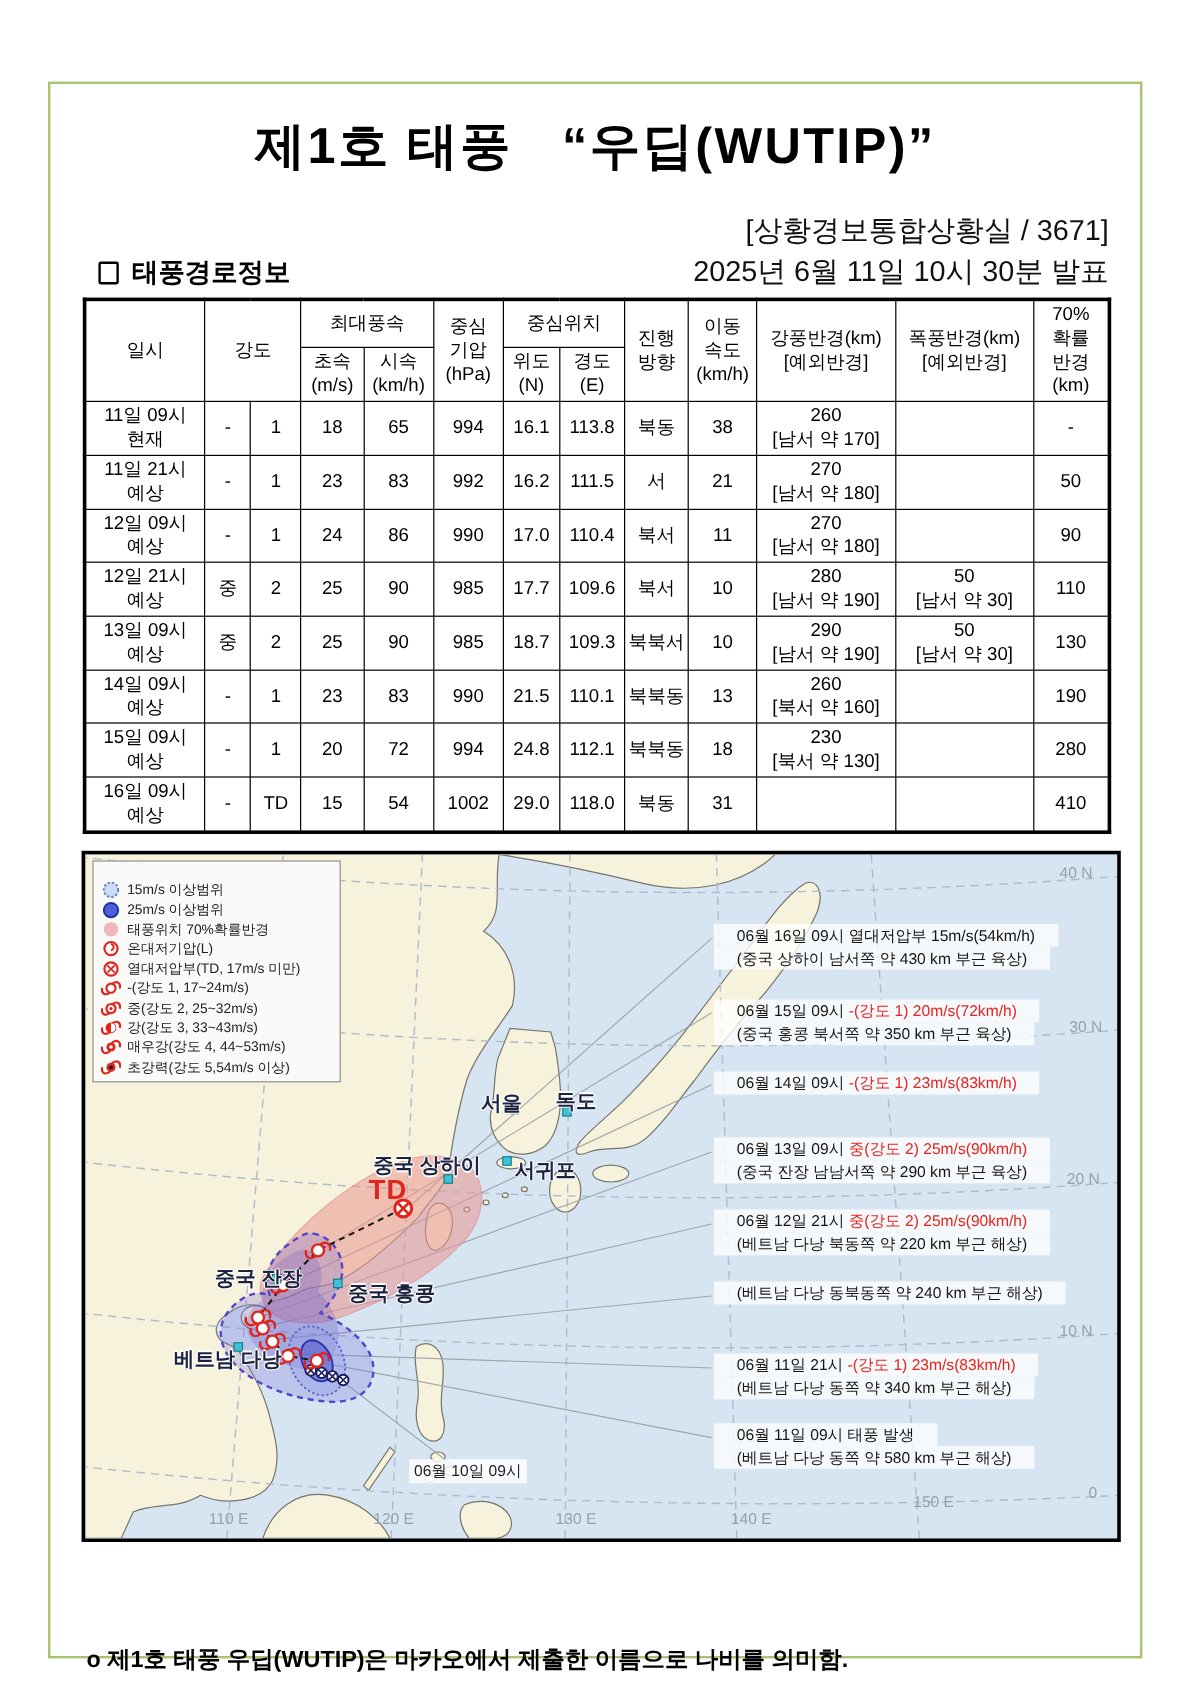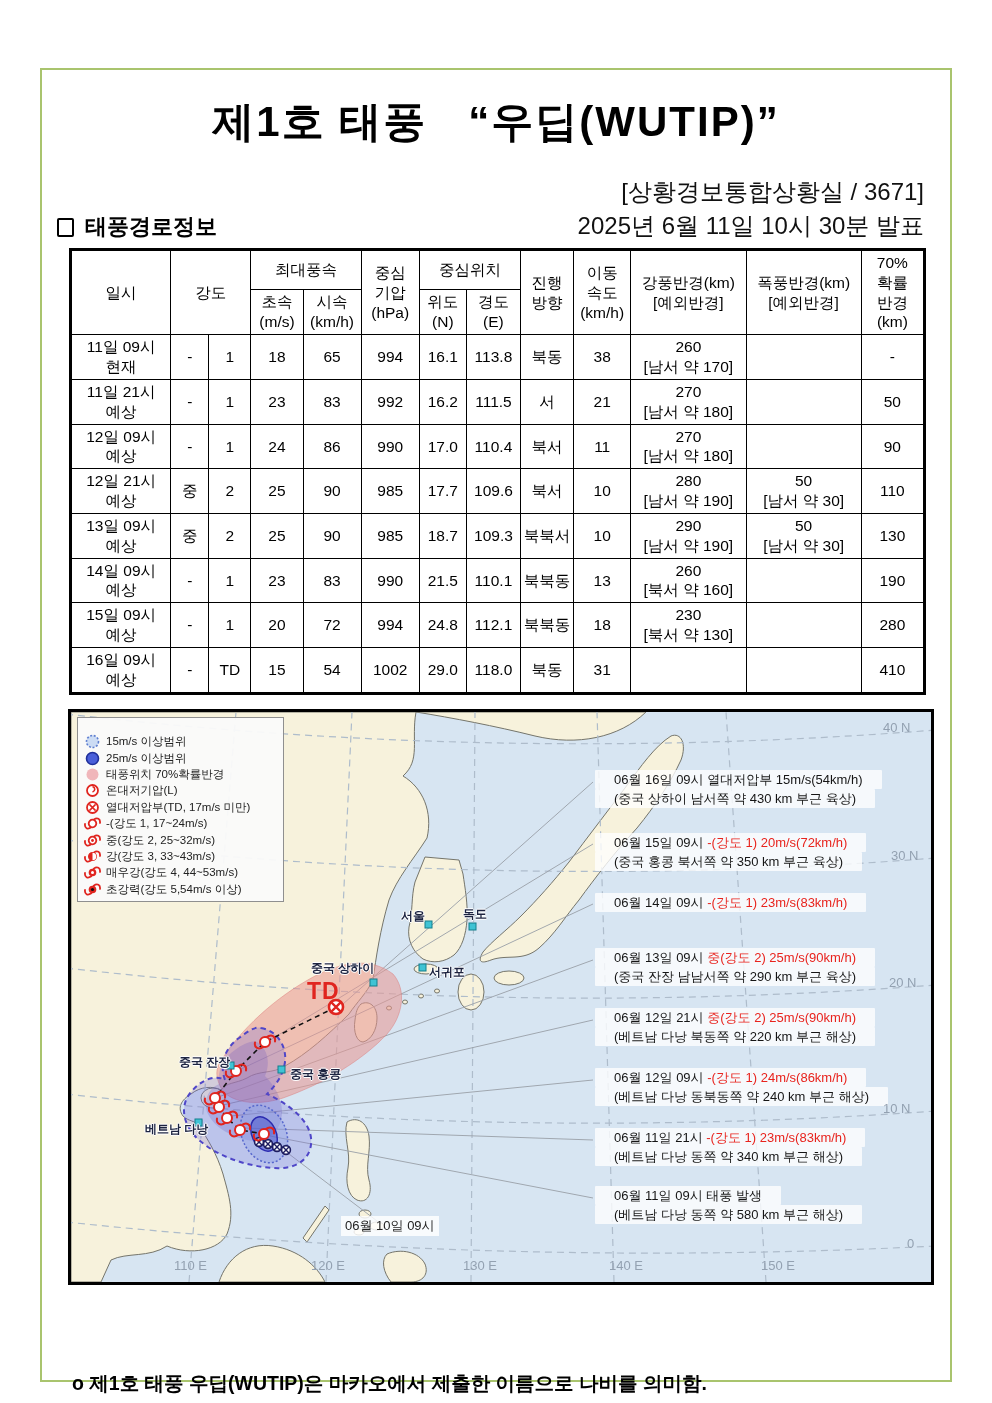--- a/index.html
+++ b/index.html
@@ -12,21 +12,21 @@
     position:absolute; left:40px; top:68px; width:912px; height:1314px;
     border:2px solid #a9c46e; background:#fff;
   }
   .title {
     text-align:center; margin-top:24px; font-size:42px; font-weight:bold;
     letter-spacing:2px; white-space:pre; color:#000;
   }
   .office { text-align:right; margin:26px 26px 0 0; font-size:24px; color:#111; }
   .section-row {
     display:flex; justify-content:space-between; align-items:flex-end;
-    margin:2px 26px 6px 15px;
+    margin:2px 26px 6px 40px;
   }
   .section-title { font-size:22px; font-weight:bold; display:flex; align-items:center; }
   .checkbox {
     display:inline-block; width:17px; height:19px; border:2px solid #000;
     border-radius:2px; margin-right:11px; background:#fff;
   }
   .issued { font-size:24px; color:#111; }
 
   
   table.ty {
@@ -49,21 +49,21 @@
   .legend {
     position:absolute; left:6px; top:5px; width:207px;
     background:rgba(250,250,250,.95); border:1px solid #8f8f8f; padding:16px 4px 4px 6px;
   }
   .lg-item { display:flex; align-items:center; gap:5px; font-size:11.5px; color:#222; height:16.4px; }
   .lg-ic { width:17px; height:15px; display:inline-flex; align-items:center; justify-content:center; flex:0 0 17px; }
   .ann { position:absolute; left:524px; width:336px; font-size:13px; line-height:19px; color:#151515; }
   .ann .bg { background:rgba(255,255,255,.78); padding:0 19px; border-radius:1px; display:inline-block; }
   .ann.red .st { color:#e8231d; }
   .city {
-    position:absolute; font-size:12px; font-weight:bold; color:#1c2340; white-space:nowrap;
+    position:absolute; font-size:17px; font-weight:bold; color:#1c2340; white-space:nowrap;
     text-shadow:1px 0 0 #fff,-1px 0 0 #fff,0 1px 0 #fff,0 -1px 0 #fff;
   }
   .geo { position:absolute; font-size:13px; color:#93a1b1; white-space:nowrap; }
   .td-label { position:absolute; font-size:23px; font-weight:bold; color:#e0251f; letter-spacing:1px; }
   .origin {
     position:absolute; font-size:13px; color:#222;
     background:rgba(255,255,255,.82); padding:1px 4px;
   }
 
   
@@ -509,21 +509,20 @@
     </div>
     <div class="ann red" style="top:236px">
       <div><span class="bg"><span class="dt">06월 13일 09시</span> <span class="st">중(강도 2) 25m/s(90km/h)</span></span></div>
       <div><span class="bg">(중국 잔장 남남서쪽 약 290 km 부근 육상)</span></div>
     </div>
     <div class="ann red" style="top:296px">
       <div><span class="bg"><span class="dt">06월 12일 21시</span> <span class="st">중(강도 2) 25m/s(90km/h)</span></span></div>
       <div><span class="bg">(베트남 다낭 북동쪽 약 220 km 부근 해상)</span></div>
     </div>
     <div class="ann red" style="top:356px">
-      <div><span class="bg"><span class="dt">06월 12일 09시</span> <span class="st">-(강도 1) 24m/s(86km/h)</span></span></div>
       <div><span class="bg">(베트남 다낭 동북동쪽 약 240 km 부근 해상)</span></div>
     </div>
     <div class="ann red" style="top:416px">
       <div><span class="bg"><span class="dt">06월 11일 21시</span> <span class="st">-(강도 1) 23m/s(83km/h)</span></span></div>
       <div><span class="bg">(베트남 다낭 동쪽 약 340 km 부근 해상)</span></div>
     </div>
     <div class="ann" style="top:474px">
       <div><span class="bg"><span class="dt">06월 11일 09시</span> <span class="st">태풍 발생</span></span></div>
       <div><span class="bg">(베트남 다낭 동쪽 약 580 km 부근 해상)</span></div>
     </div>
@@ -541,21 +540,21 @@
 
     <div class="geo" style="left:812px;top:8px">40 N</div>
     <div class="geo" style="left:820px;top:136px">30 N</div>
     <div class="geo" style="left:818px;top:263px">20 N</div>
     <div class="geo" style="left:812px;top:389px">10 N</div>
     <div class="geo" style="left:836px;top:524px">0</div>
     <div class="geo" style="left:103px;top:546px">110 E</div>
     <div class="geo" style="left:240px;top:546px">120 E</div>
     <div class="geo" style="left:392px;top:546px">130 E</div>
     <div class="geo" style="left:538px;top:546px">140 E</div>
-    <div class="geo" style="left:690px;top:546px">150 E</div>
+    <div class="geo" style="left:690px;top:532px">150 E</div>
   </div>
 
   <div class="notes">
     <div>o 제1호 태풍 우딥(WUTIP)은 마카오에서 제출한 이름으로 나비를 의미함.</div>
     
     
   </div>
 
 </div>
 

